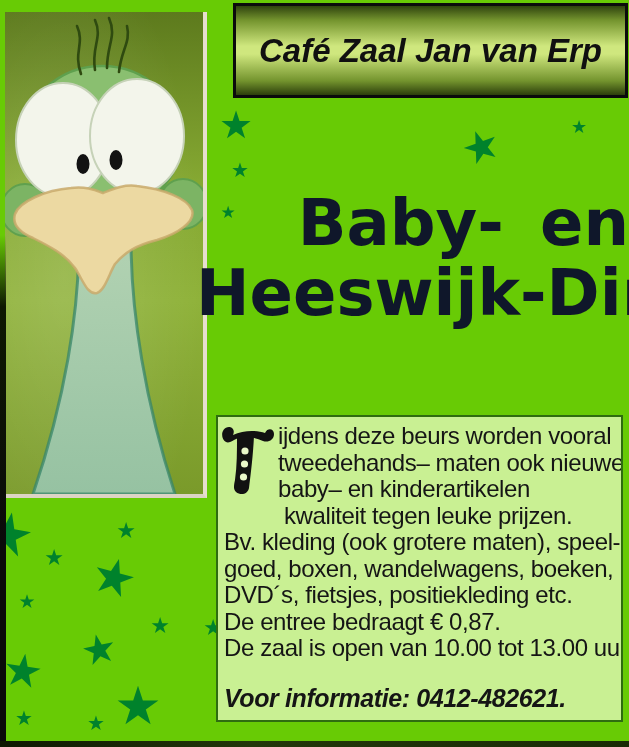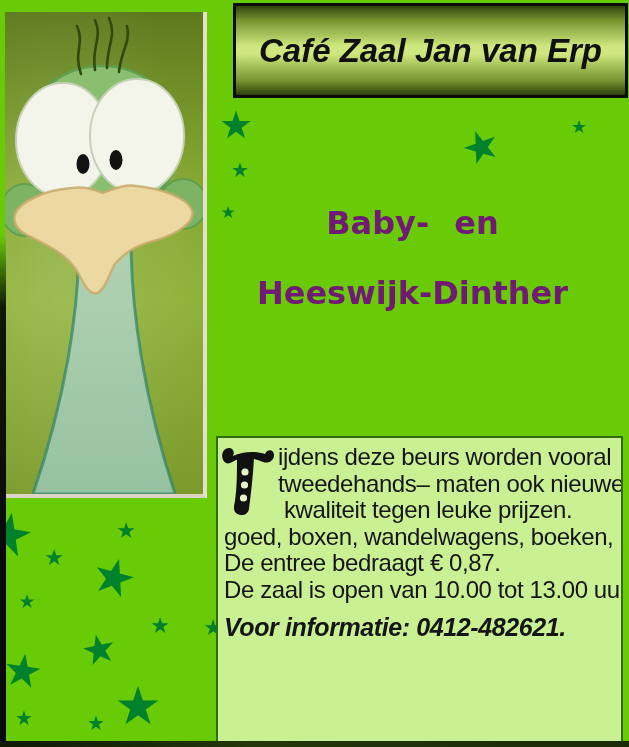--- a/index.html
+++ b/index.html
@@ -28,43 +28,43 @@
   .photo{
     position:absolute;left:5px;top:12px;width:198px;height:482px;
     border-right:4px solid #e7decf;border-bottom:4px solid #dcd4c4;
     z-index:1;
   }
   .photo svg{display:block;}
 
   
   .title{
     position:absolute;left:196px;top:188px;width:433px;
-    text-align:center;z-index:2;
-    color:#701a75;font-weight:bold;font-size:32px;line-height:70px;
+    text-align:right;z-index:2;
+    color:#0f172a;font-weight:bold;font-size:64px;line-height:70px;
     font-family:"DejaVu Sans", sans-serif;
   }
   .title div{white-space:nowrap;}
   .title .wide{word-spacing:14px;}
 
   
   #stars-layer{position:absolute;inset:0;z-index:2;pointer-events:none;}
   .star{position:absolute;color:#00822c;line-height:1;font-family:"DejaVu Sans", sans-serif;}
 
   
   .infobox{
-    position:absolute;left:216px;top:436px;width:407px;height:307px;
+    position:absolute;left:216px;top:415px;width:407px;height:307px;
     box-sizing:border-box;border:2px solid #2f6d10;background:#c9f093;
     padding:6px 2px 0 6px;overflow:hidden;
     z-index:3;color:#151515;
     font-size:24px;line-height:26.5px;letter-spacing:-0.4px;
   }
   .bline{white-space:nowrap;}
   .ind1{padding-left:54px;}
   .ind2{padding-left:60px;}
-  .infoline{margin-top:12px;font-weight:bold;font-style:italic;font-size:25px;line-height:24px;}
+  .infoline{margin-top:24px;font-weight:bold;font-style:italic;font-size:25px;line-height:24px;}
   .dropcap{position:absolute;left:3px;top:5px;}
 
   
   .edge-left{
     position:absolute;left:0;top:235px;width:6px;height:512px;z-index:5;
     background:linear-gradient(180deg, rgba(14,24,2,0) 0%, #0e1802 14%, #0a0a0a 60%, #0a0a0a 100%);
   }
   .edge-bottom{
     position:absolute;left:0;top:741px;width:629px;height:6px;z-index:6;
     background:linear-gradient(90deg,#0e1802,#23370a 40%,#1a2b05);
@@ -166,22 +166,25 @@
         <path d="M5,20 C-1,17 0,5 8,5 C12,5 14,9 12,13 C22,8 36,8 44,11 C47,5 53,7 53,12 C53,18 47,21 42,19 C31,14 20,14 13,18 C10,20 7,21 5,20 Z"></path>
         <path d="M16,14 L33,14 C32,34 30,50 28,66 C27,72 20,74 15,70 C12,67 13,63 14,58 C16,44 16,29 16,14 Z"></path>
       </g>
       <circle cx="24" cy="29" r="3.6" fill="#e9f7c9"></circle>
       <circle cx="23.5" cy="42" r="3.6" fill="#e9f7c9"></circle>
       <circle cx="22.5" cy="55" r="3.6" fill="#e9f7c9"></circle>
     </svg>
 
     <div class="bline ind1">ijdens deze beurs worden vooral</div>
     <div class="bline ind1">tweedehands– maten ook nieuwe</div>
+    <div class="bline ind1">baby– en kinderartikelen</div>
     <div class="bline ind2">kwaliteit tegen leuke prijzen.</div>
+    <div class="bline">Bv. kleding (ook grotere maten), speel-</div>
     <div class="bline">goed, boxen, wandelwagens, boeken,</div>
+    <div class="bline">DVD´s, fietsjes, positiekleding etc.</div>
     <div class="bline">De entree bedraagt € 0,87.</div>
     <div class="bline">De zaal is open van 10.00 tot 13.00 uur.</div>
     <div class="bline infoline">Voor informatie: 0412-482621.</div>
   </div>
 
   <div class="edge-left"></div>
   <div class="edge-bottom"></div>
 
 </div>
 

